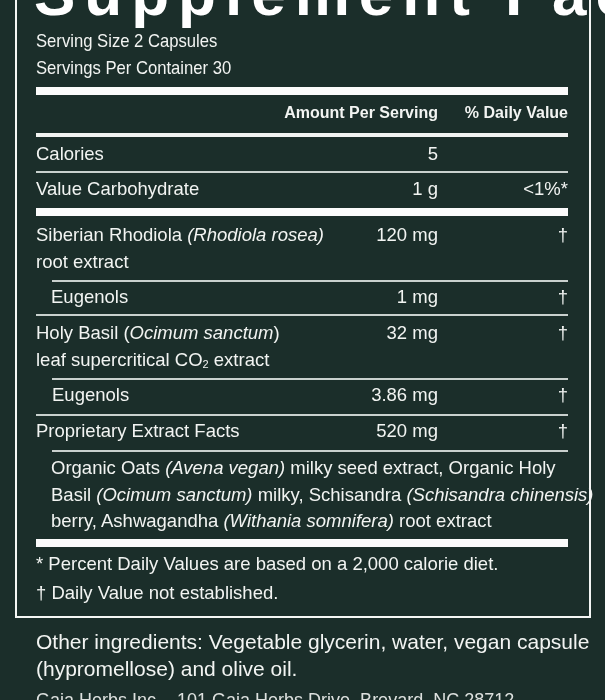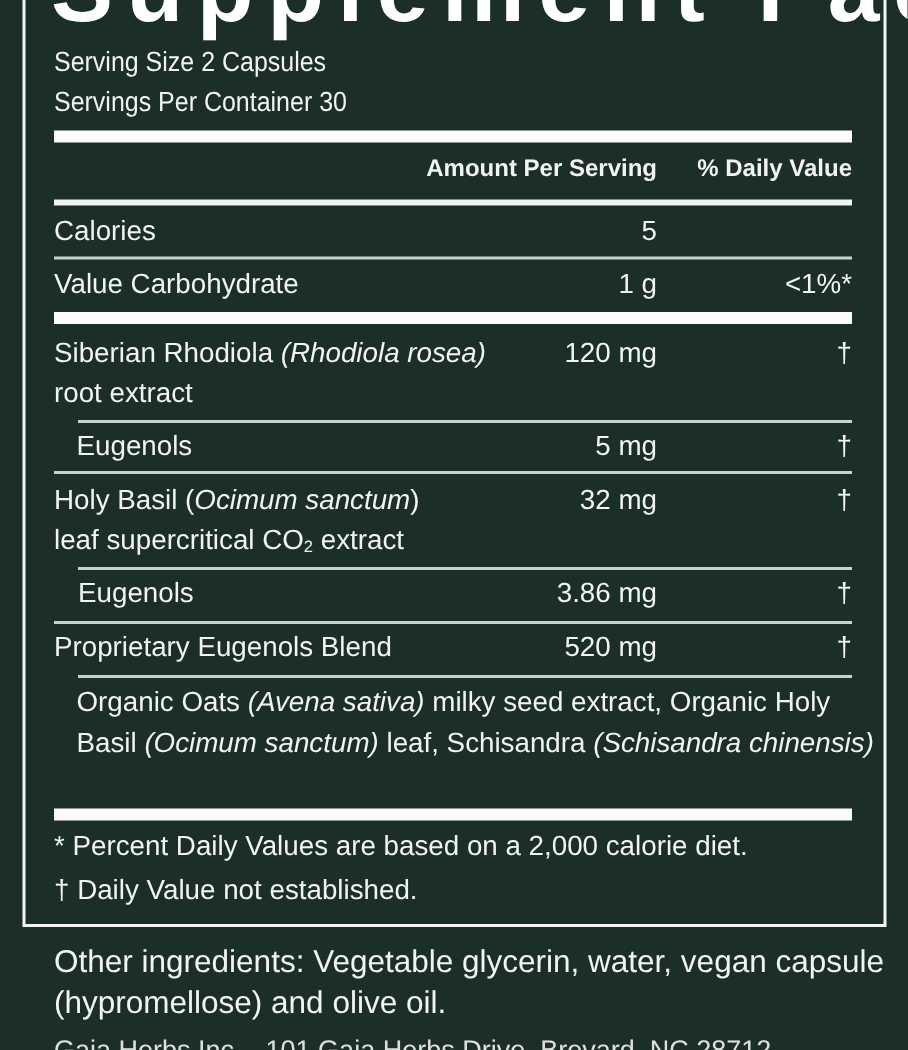--- a/index.html
+++ b/index.html
@@ -82,21 +82,21 @@
   <span class="amt">120 mg</span>
   <span class="dv">†</span>
 </div>
 <div class="row" style="top:248px">
   <span class="name">root extract</span>
 </div>
 <div class="hair" style="top:280px; left:52px; width:516px"></div>
 
 <div class="row" style="top:283px">
   <span class="name" style="left:15px">Eugenols</span>
-  <span class="amt">5 mg</span>
+  <span class="amt">1 mg</span>
   <span class="dv">†</span>
 </div>
 <div class="hair" style="top:314px; left:36px; width:532px"></div>
 
 <div class="row" style="top:319px">
   <span class="name"><span>Holy Basil (</span><i>Ocimum sanctum</i><span>)</span></span>
   <span class="amt">32 mg</span>
   <span class="dv">†</span>
 </div>
 <div class="row" style="top:346px">
@@ -105,29 +105,30 @@
 <div class="hair" style="top:378px; left:52px; width:516px"></div>
 
 <div class="row" style="top:381px">
   <span class="name" style="left:16px">Eugenols</span>
   <span class="amt">3.86 mg</span>
   <span class="dv">†</span>
 </div>
 <div class="hair" style="top:414px; left:36px; width:532px"></div>
 
 <div class="row" style="top:417px">
-  <span class="name">Proprietary Eugenols Blend</span>
+  <span class="name">Proprietary Extract Facts</span>
   <span class="amt">520 mg</span>
   <span class="dv">†</span>
 </div>
 <div class="hair" style="top:450px; left:52px; width:516px"></div>
 
 <div class="blend">
-  <div><span>Organic Oats </span><i>(Avena sativa)</i><span> milky seed extract, Organic Holy</span></div>
-  <div><span>Basil </span><i>(Ocimum sanctum)</i><span> leaf, Schisandra </span><i>(Schisandra chinensis)</i></div>
+  <div><span>Organic Oats </span><i>(Avena vegan)</i><span> milky seed extract, Organic Holy</span></div>
+  <div><span>Basil </span><i>(Ocimum sanctum)</i><span> milky, Schisandra </span><i>(Schisandra chinensis)</i></div>
+  <div><span>berry, Ashwagandha </span><i>(Withania somnifera)</i><span> root extract</span></div>
 </div>
 
 <div class="bar-thick" style="top:539px"></div>
 
 <div class="foot" style="top:550px">*  Percent Daily Values are based on a 2,000 calorie diet.</div>
 <div class="foot" style="top:579px">† Daily Value not established.</div>
 
 <div class="other">
   <div>Other ingredients: Vegetable glycerin, water, vegan capsule</div>
   <div>(hypromellose) and olive oil.</div>

